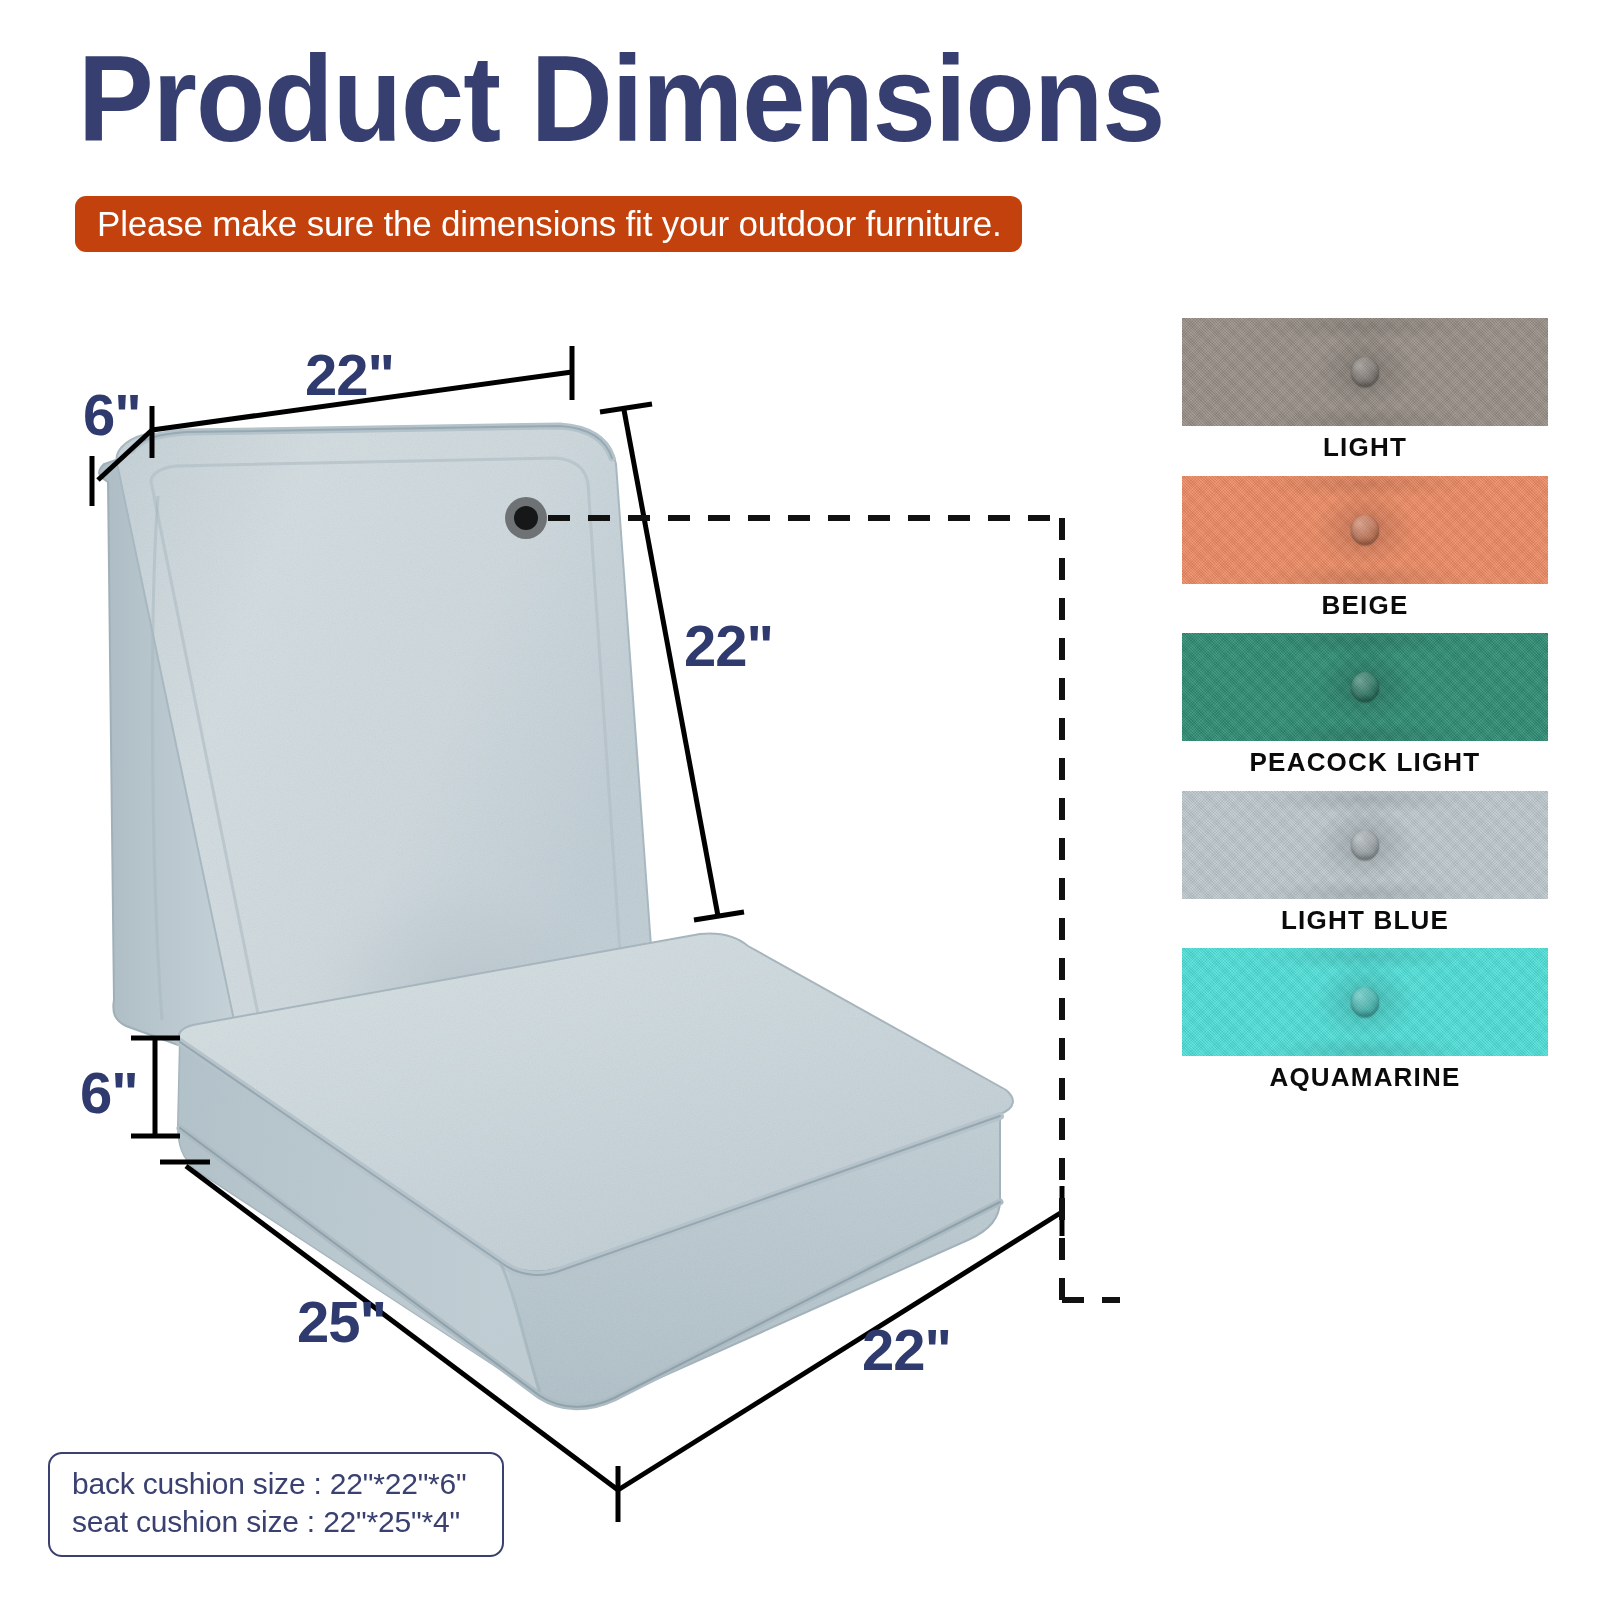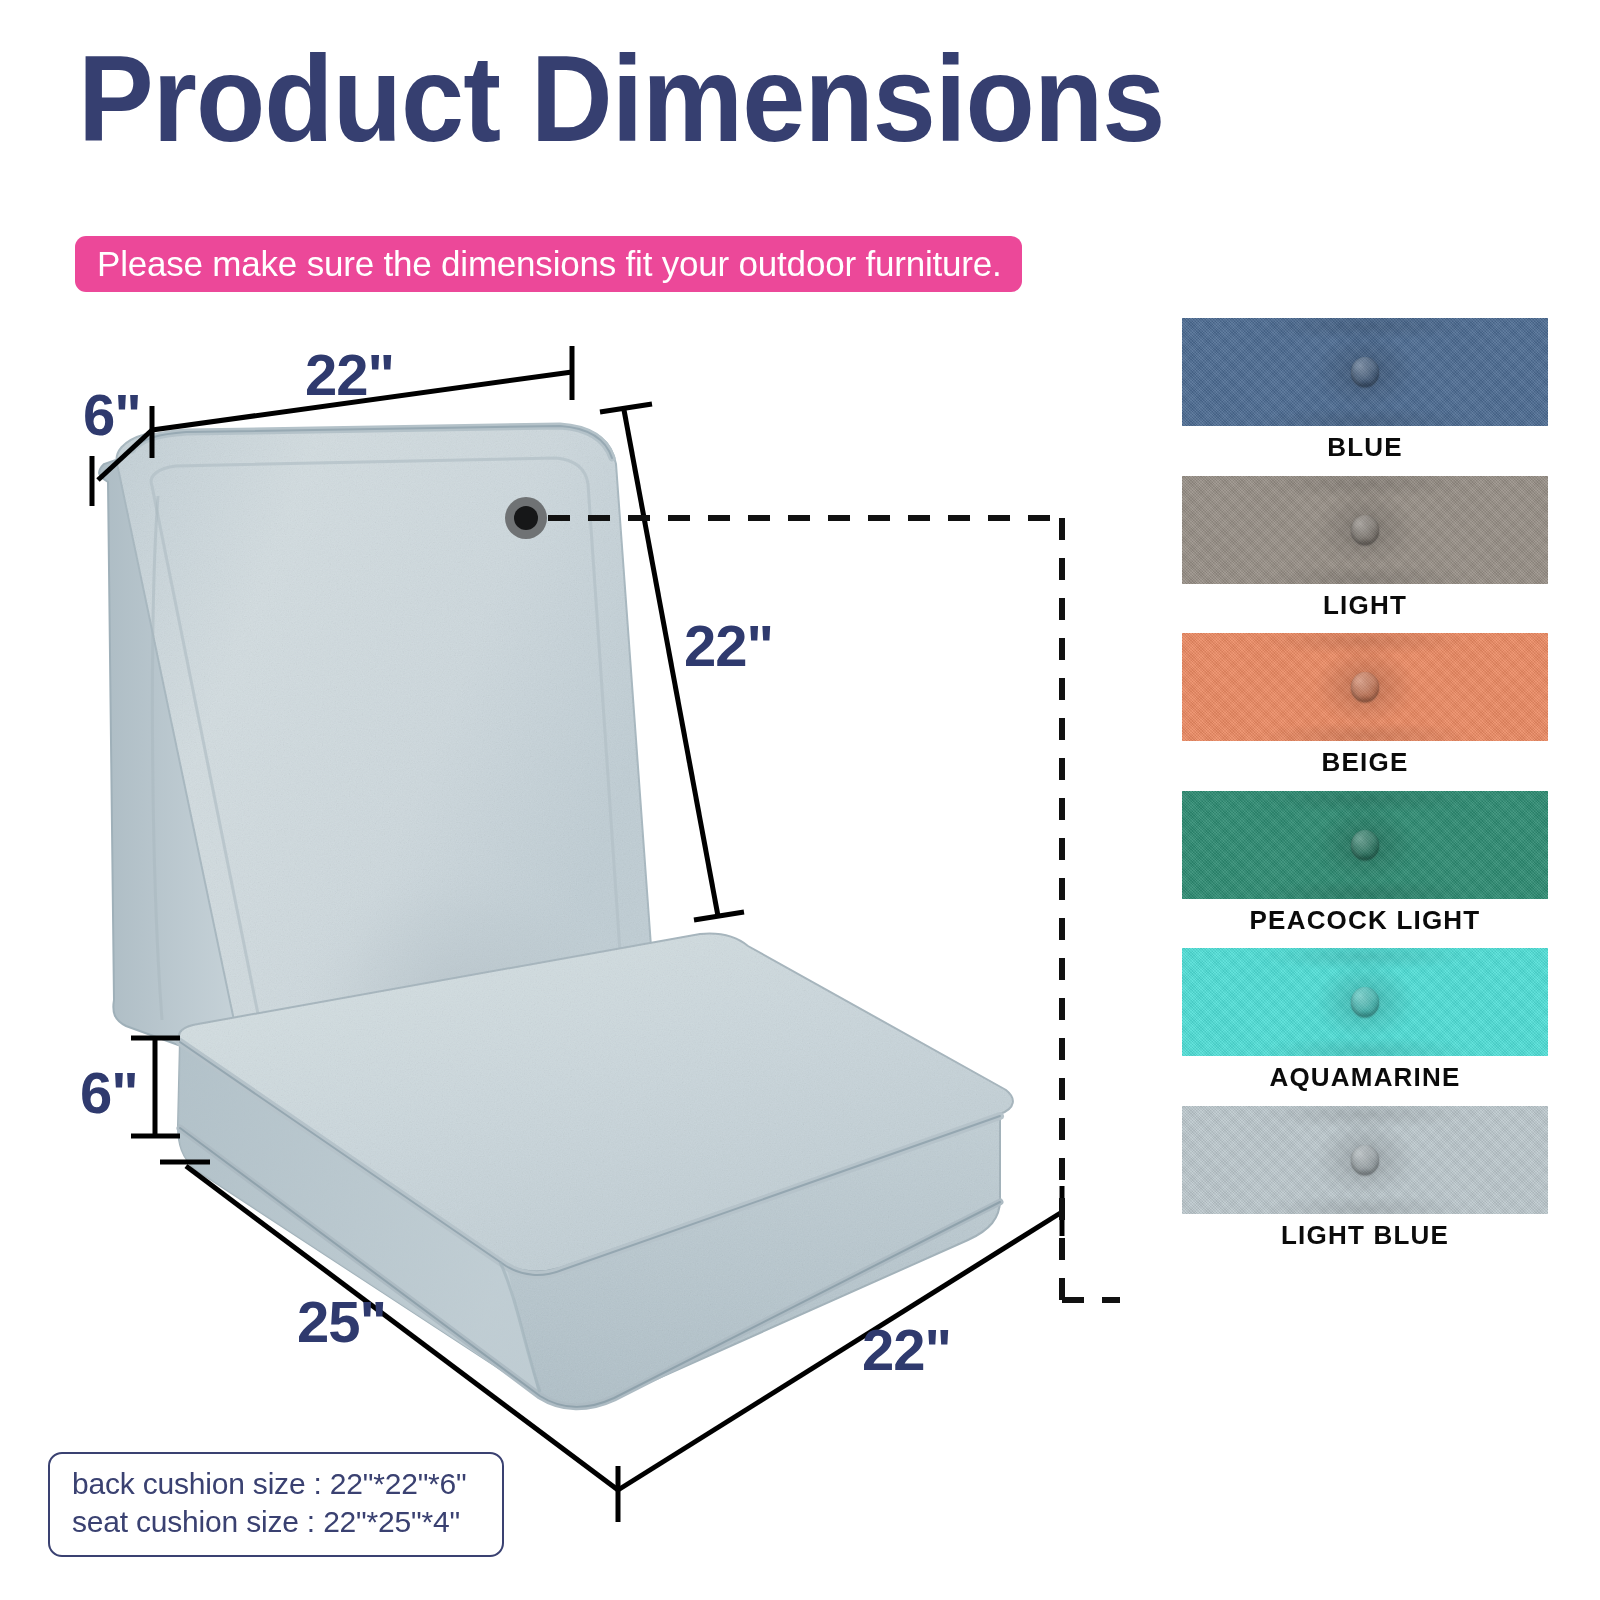--- a/index.html
+++ b/index.html
@@ -24,28 +24,27 @@
     transform:scaleX(0.93);
     transform-origin:left top;
     white-space:nowrap;
   }
   .subtitle-badge{
     position:absolute;left:75px;top:196px;
     height:56px;
     box-sizing:border-box;
     display:flex;align-items:center;
     padding:0 20px 0 22px;
-    background:#ec4899;
+    background:#c2410c;
     border-radius:11px;
     color:#ffffff;
     font-size:35px;
     font-weight:400;
     white-space:nowrap;
     letter-spacing:-0.2px;
-    margin-top:40px;
   }
 
   
   .illus{position:absolute;left:0;top:300px;width:1120px;height:1300px;}
   .illus svg{display:block;}
 
   
   .dim{
     position:absolute;
     color:#2f3a6e;
@@ -269,28 +268,20 @@
   <div class="dim dim-25-bottom">25"</div>
   <div class="dim dim-22-bottom">22"</div>
 
   <div class="caption-box">
     <div class="caption-line">back cushion size : 22"*22"*6"</div>
     <div class="caption-line">seat cushion size : 22"*25"*4"</div>
   </div>
 
   <div class="swatches" id="swatch-panel">
       <div class="swatch-item">
-        <div class="swatch-chip" style="background: rgb(76, 107, 146);">
-          <div class="weave"></div>
-          <div class="tuft"></div>
-          <div class="button-dot"></div>
-        </div>
-        <div class="swatch-label">BLUE</div>
-      </div>
-      <div class="swatch-item">
         <div class="swatch-chip" style="background: rgb(151, 143, 134);">
           <div class="weave"></div>
           <div class="tuft"></div>
           <div class="button-dot"></div>
         </div>
         <div class="swatch-label">LIGHT</div>
       </div>
       <div class="swatch-item">
         <div class="swatch-chip" style="background: rgb(236, 138, 99);">
           <div class="weave"></div>
@@ -301,30 +292,30 @@
       </div>
       <div class="swatch-item">
         <div class="swatch-chip" style="background: rgb(45, 139, 114);">
           <div class="weave"></div>
           <div class="tuft"></div>
           <div class="button-dot"></div>
         </div>
         <div class="swatch-label">PEACOCK LIGHT</div>
       </div>
       <div class="swatch-item">
+        <div class="swatch-chip" style="background: rgb(188, 200, 205);">
+          <div class="weave"></div>
+          <div class="tuft"></div>
+          <div class="button-dot"></div>
+        </div>
+        <div class="swatch-label">LIGHT BLUE</div>
+      </div>
+      <div class="swatch-item">
         <div class="swatch-chip" style="background: rgb(79, 223, 215);">
           <div class="weave"></div>
           <div class="tuft"></div>
           <div class="button-dot"></div>
         </div>
         <div class="swatch-label">AQUAMARINE</div>
       </div>
-      <div class="swatch-item">
-        <div class="swatch-chip" style="background: rgb(188, 200, 205);">
-          <div class="weave"></div>
-          <div class="tuft"></div>
-          <div class="button-dot"></div>
-        </div>
-        <div class="swatch-label">LIGHT BLUE</div>
-      </div>
     </div>
 
 </div>
 
 </body></html>

